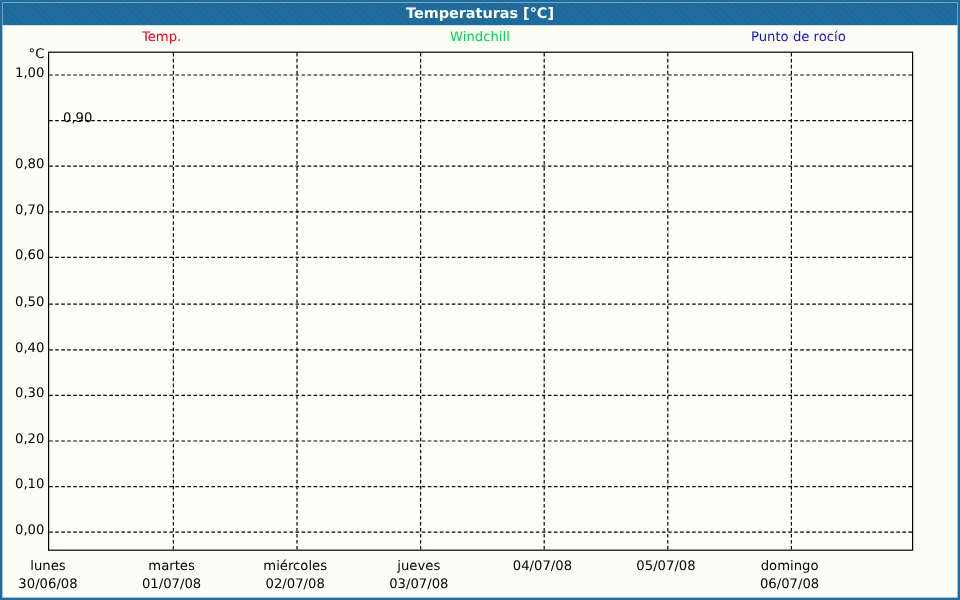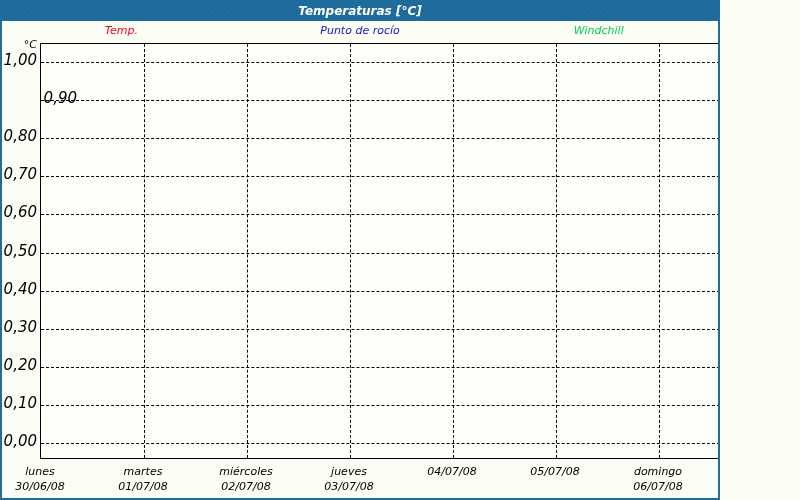--- a/index.html
+++ b/index.html
@@ -2,22 +2,22 @@
 <html><head>
 <meta charset="utf-8">
 <style>
   * { margin:0; padding:0; box-sizing:border-box; }
   html,body { width:800px; height:500px; }
   body {
     font-family:"DejaVu Sans","Liberation Sans",sans-serif;
     background:#fcfdf5;
   }
   .window {
-    position:relative; width:720px; height:500px;
-    border:2px solid #1e6d9e; background:#fcfdf5; overflow:hidden;font-style:italic;
+    position:relative; width:800px; height:500px;
+    border:2px solid #1e6d9e; background:#fcfdf5; overflow:hidden;
   }
   .titlebar {
     position:absolute; left:0; top:0; right:0; height:19px;
     background:#1e6d9e;
     background-image:repeating-linear-gradient(45deg, rgba(0,0,0,0.05) 0 1px, transparent 1px 4px);
     color:#ffffff; font-size:12px; font-weight:bold;
     text-align:center; line-height:18px;
   }
   .legend {
     position:absolute; left:0; top:19px; right:0; height:22px;
@@ -33,40 +33,40 @@
   .hline {
     position:absolute; left:0; width:100%; height:0;
     border-top:1px dashed #000;
   }
   .vline {
     position:absolute; top:0; height:100%; width:0;
     border-left:1px dashed #000;
   }
   .ytick {
     position:absolute; left:0; width:35px; text-align:right;
-    font-size:15px; line-height:13px; color:#000;
+    font-size:11px; line-height:13px; color:#000;
   }
   .yunit {
     position:absolute; left:0; top:36px; width:35px; text-align:right;
     font-size:11px; color:#000;
   }
   .xlabel {
     position:absolute; width:110px; text-align:center;
     font-size:11px; line-height:15px; color:#000; top:462px;
   }
 </style>
 </head>
 <body>
 
 <div class="window">
   <div class="titlebar">Temperaturas [°C]</div>
   <div class="legend" id="legend">
       <div class="legend-item" style="color: rgb(245, 0, 33);">Temp.</div>
+      <div class="legend-item" style="color: rgb(0, 210, 78);">Windchill</div>
       <div class="legend-item" style="color: rgb(20, 20, 205);">Punto de rocío</div>
-      <div class="legend-item" style="color: rgb(0, 210, 78);">Windchill</div>
     </div>
   <div class="yunit">°C</div>
   <div class="plot" id="plot">
       <div class="hline" style="top: 18px;"></div>
       <div class="hline" style="top: 56.1px;"></div>
       <div class="hline" style="top: 94.2px;"></div>
       <div class="hline" style="top: 132.3px;"></div>
       <div class="hline" style="top: 170.4px;"></div>
       <div class="hline" style="top: 208.5px;"></div>
       <div class="hline" style="top: 246.6px;"></div>

